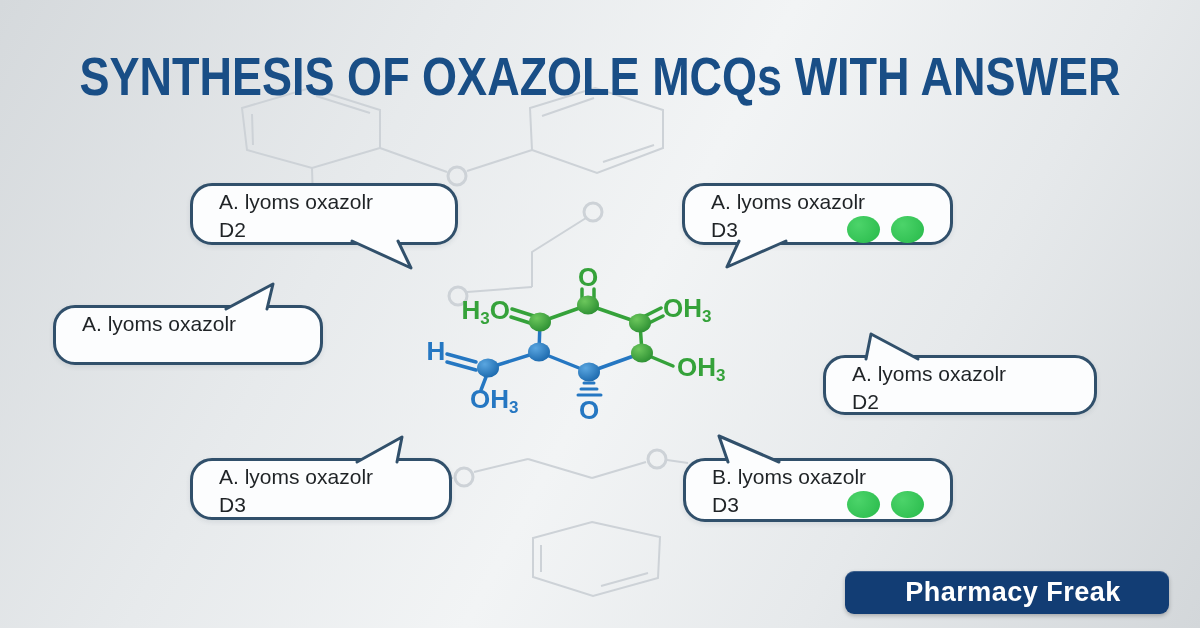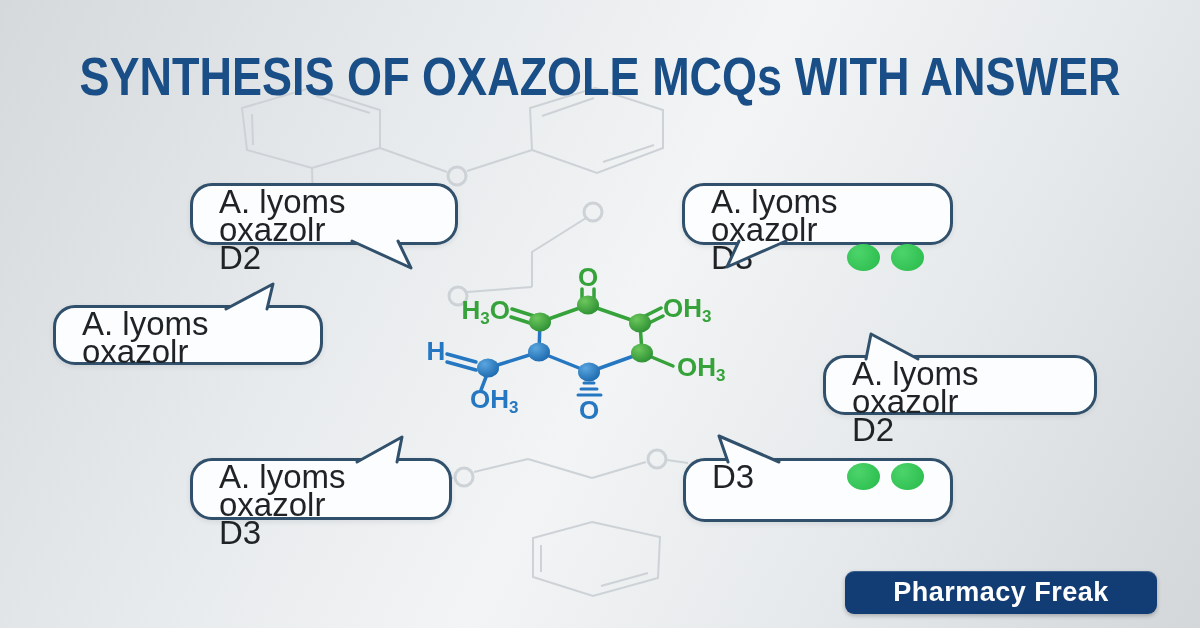--- a/index.html
+++ b/index.html
@@ -15,41 +15,42 @@
     transform:scaleY(1.18);transform-origin:top center;white-space:nowrap;
   }
   
   .layer{position:absolute;left:0;top:0;pointer-events:none;}
   #watermark{z-index:0;}
   #tails{z-index:3;}
   
   .bubble{
     position:absolute;box-sizing:border-box;z-index:2;
     background:#fcfdfe;border:3px solid #31506b;border-radius:22px;
-    padding:2px 26px 0 26px;color:#1f2326;font-size:33px;line-height:28px;
+    padding:2px 26px 0 26px;color:#1f2326;font-size:21px;line-height:28px;
     box-shadow:0 2px 5px rgba(40,60,80,.10);
   }
   .b-row{display:flex;justify-content:space-between;align-items:flex-start;}
   .dots{display:flex;align-items:center;}
   .dot{
     display:inline-block;width:33px;height:27px;border-radius:50%;
     background:radial-gradient(circle at 35% 32%,#4cd46a,#27b94a);
     margin-left:11px;
   }
   
   #molecule{position:absolute;left:415px;top:255px;z-index:1;}
   .mg{fill:#35a23a;}
   .mb{fill:#2577c2;}
   .mtext{font-family:"Liberation Sans",sans-serif;font-weight:bold;font-size:26px;}
   .sub{font-size:17px;}
   
   .badge{
     position:absolute;left:845px;top:571px;width:312px;height:43px;z-index:2;
     background:#123d74;border-radius:9px;display:flex;align-items:center;justify-content:center;
     box-shadow:inset 0 1px 0 rgba(255,255,255,.18),0 2px 4px rgba(0,0,0,.25);
+    padding-left:12px;
   }
   .badge span{color:#ffffff;font-size:27px;font-weight:bold;letter-spacing:.5px;}
 </style>
 </head>
 <body>
 
 <div id="canvas">
 
   <svg id="watermark" class="layer" width="1200" height="628">
     <g stroke="#cdd2d7" stroke-width="2" fill="none">
@@ -181,20 +182,21 @@
 
   <div class="bubble" style="left:190px;top:458px;width:262px;height:62px">
     <div>A. lyoms oxazolr</div>
     <div class="b-row">
         <span>D3</span>
         <span class="dots"></span>
       </div>
   </div>
 
   <div class="bubble" style="left:683px;top:458px;width:270px;height:64px">
+    <div>B. lyoms oxazolr</div>
     <div class="b-row">
         <span>D3</span>
         <span class="dots">
           <span class="dot"></span>
           <span class="dot"></span>
         </span>
       </div>
   </div>
 
   <svg id="tails" class="layer" width="1200" height="628">

